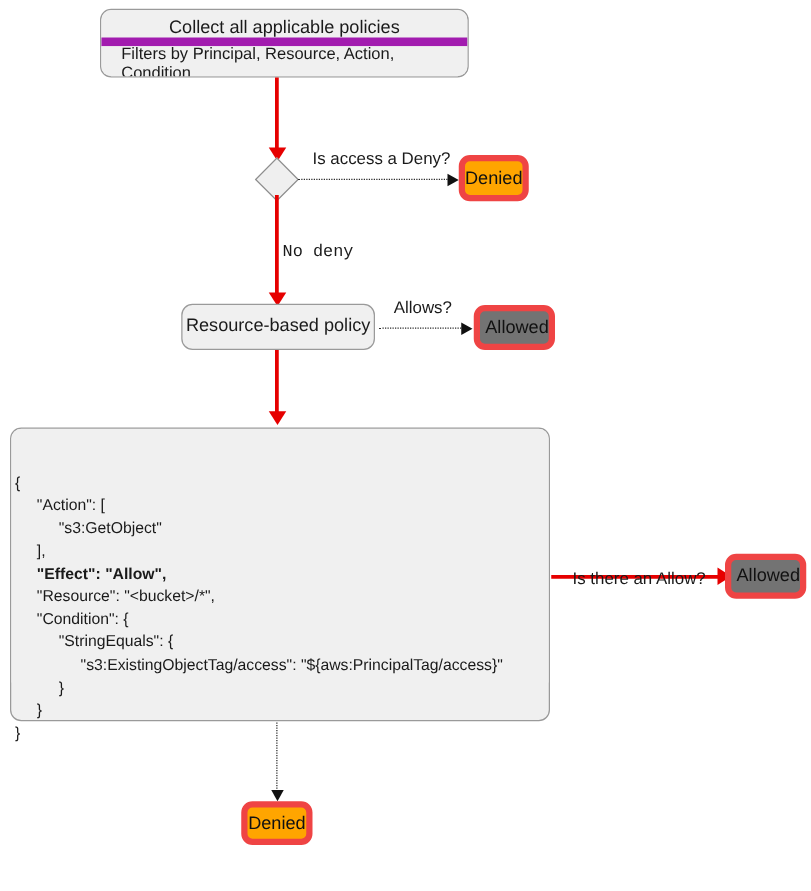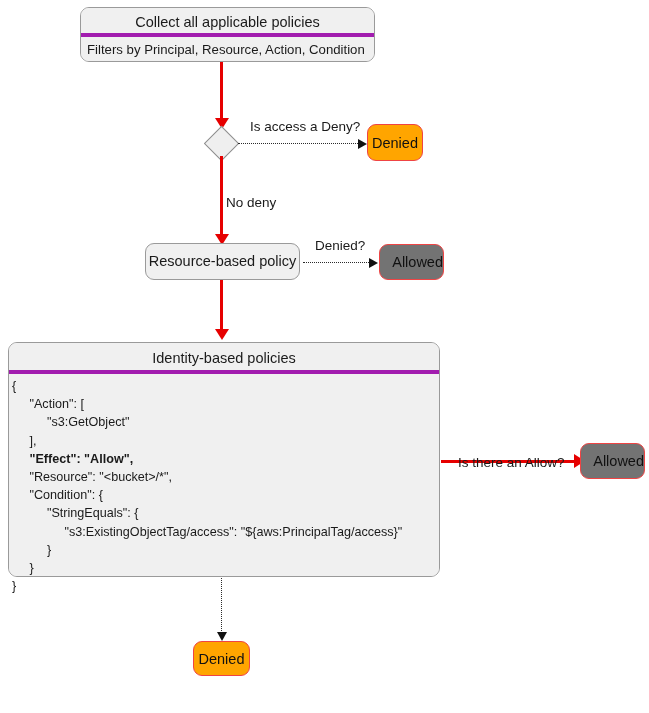--- a/index.html
+++ b/index.html
@@ -45,33 +45,33 @@
     border-radius: 9px;
     background: #f0f0f0;
     overflow: hidden;
   }
   .box-title {
     box-sizing: border-box;
     width: 100%;
     text-align: center;
     font-size: 14.5px;
     color: #1a1a1a;
-    border-bottom: 4px solid #a21caf;
+    border-bottom: 7px solid #a21caf;
     background: #f0f0f0;
   }
   .box-body {
     box-sizing: border-box;
     background: #f0f0f0;
   }
 
   
   .pill {
     position: absolute;
     box-sizing: border-box;
-    border: 1px solid #ef4444;
+    border: 5px solid #ef4444;
     border-radius: 9px;
     display: flex;
     align-items: center;
     justify-content: center;
   }
   .pill .label {
     font-size: 14.5px;
     white-space: nowrap;
     color: #111111;
   }
@@ -163,59 +163,58 @@
   }
   .code .b { font-weight: bold; }
 </style>
 </head>
 <body>
 
 <div id="canvas">
 
   <div class="box" style="left:80px; top:7px; width:295px; height:55px;">
     <div class="box-title" style="height:29px; line-height:29px;">Collect all applicable policies</div>
-    <div class="box-body" style="height:25px; display:flex; align-items:center; padding-left:6px;">
+    <div class="box-body" style="height:25px; display:flex; align-items:center; padding-left:16px;">
       <span style="font-size:13.2px;">Filters by Principal, Resource, Action, Condition</span>
     </div>
   </div>
 
   <div class="edge-v-solid" style="left:220px; top:62px; height:58px;"></div>
   <div class="arrowhead-down-red" style="left:215px; top:118px;"></div>
 
   <div class="diamond" style="left:209px; top:131px; width:25px; height:25px;"></div>
 
   <div class="edge-h-dotted" style="left:238px; top:143px; width:122px;"></div>
   <div class="arrowhead-right-black" style="left:358px; top:139px;"></div>
   <div class="edge-label" style="left:250px; top:119px;">Is access a Deny?</div>
 
   <div class="pill pill-denied" style="left:367px; top:124px; width:56px; height:37px;">
     <span class="label">Denied</span>
   </div>
 
   <div class="edge-v-solid" style="left:220px; top:156px; height:80px;"></div>
   <div class="arrowhead-down-red" style="left:215px; top:234px;"></div>
-  <div class="edge-label" style="left:226px; top:195px;">No deny</div>
+  <div class="edge-label" style="left:226px; top:195px;font-family:Liberation Mono, monospace;">No deny</div>
 
   <div class="node" style="left:145px; top:243px; width:155px; height:37px;">
     <span class="label">Resource-based policy</span>
   </div>
 
   <div class="edge-h-dotted" style="left:303px; top:262px; width:68px;"></div>
   <div class="arrowhead-right-black" style="left:369px; top:258px;"></div>
-  <div class="edge-label" style="left:315px; top:238px;">Denied?</div>
+  <div class="edge-label" style="left:315px; top:238px;">Allows?</div>
 
   <div class="pill pill-allowed" style="left:379px; top:244px; width:65px; height:36px;">
     <span class="label">Allowed</span>
   </div>
 
   <div class="edge-v-solid" style="left:220px; top:280px; height:51px;"></div>
   <div class="arrowhead-down-red" style="left:215px; top:329px;"></div>
 
   <div class="box" style="left:8px; top:342px; width:432px; height:235px;">
-    <div class="box-title" style="height:31px; line-height:31px;">Identity-based policies</div>
     <div class="box-body" style="height:203px;"></div>
   </div>
 
   <pre class="code" id="policy-code" style="left:12px; top:377px; width:424px;"><span>{</span>
 <span>     "Action": [</span>
 <span>          "s3:GetObject"</span>
 <span>     ],</span>
 <span class="b">     "Effect": "Allow",</span>
 <span>     "Resource": "&lt;bucket&gt;/*",</span>
 <span>     "Condition": {</span>

